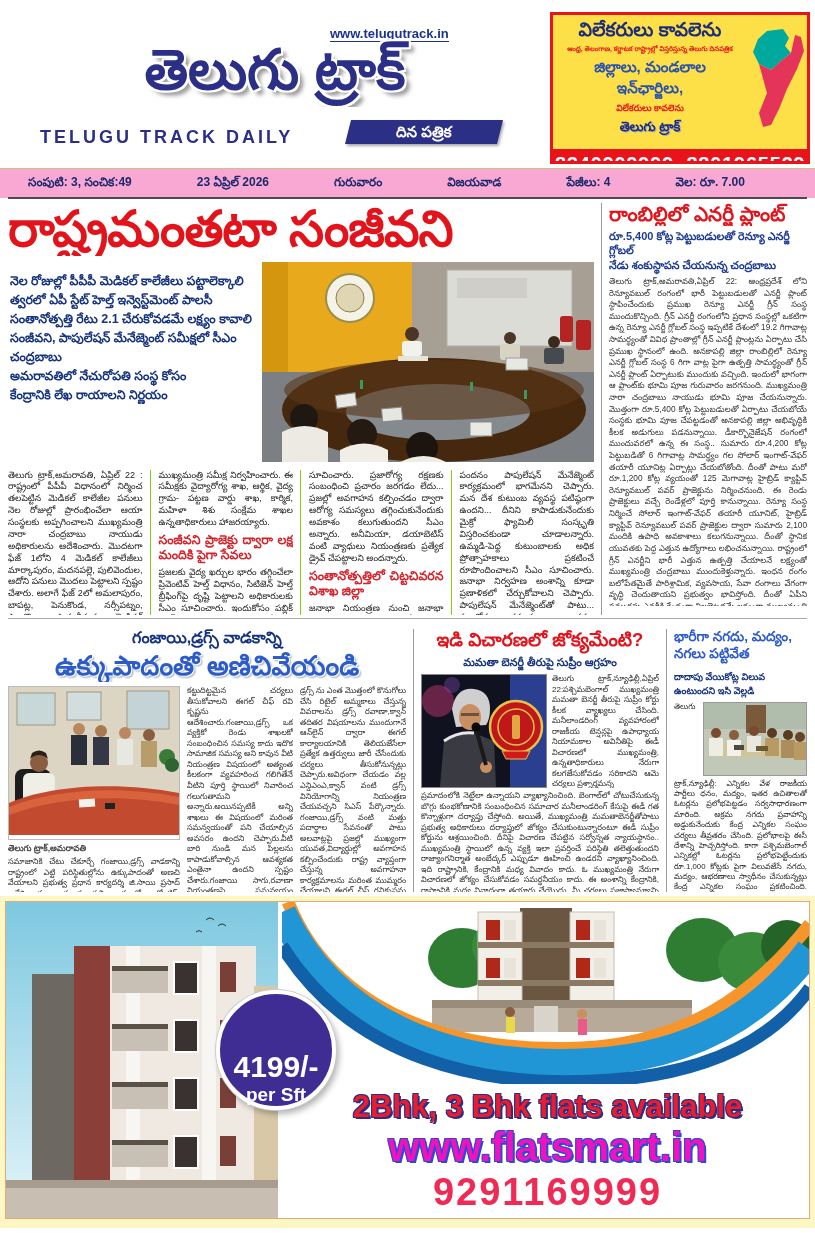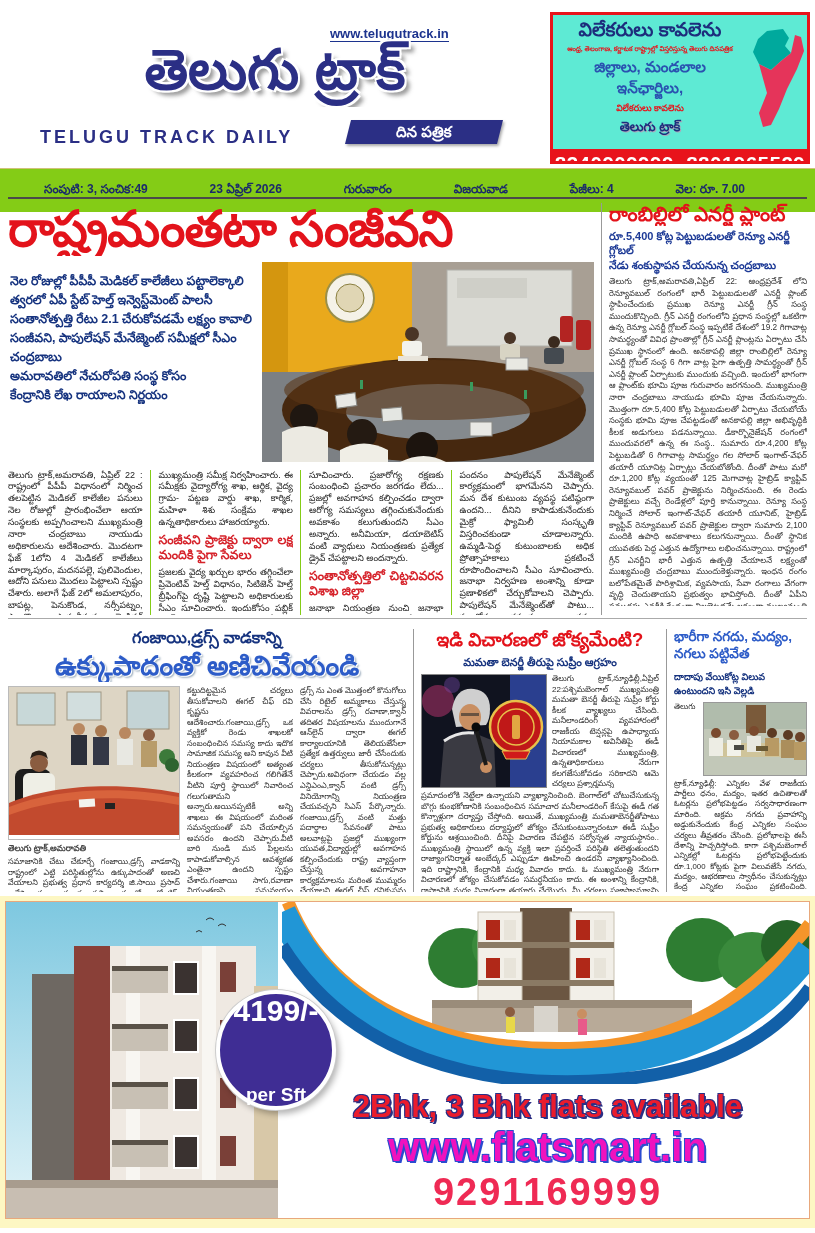--- a/index.html
+++ b/index.html
@@ -9,33 +9,33 @@
   
   .masthead { position:absolute; top:0; left:0; width:548px; height:166px; }
   .mast-url { position:absolute; left:330px; top:26px; font-size:13px; font-weight:bold; color:#1c338e; border-bottom:1px solid #1c338e; }
   .mast-logo { position:absolute; left:10px; top:34px; width:530px; text-align:center; font-size:56px; font-weight:bold; color:#2b2f85; line-height:1.3;
     text-shadow:-2px -2px 0 #fff, 2px -2px 0 #fff, -2px 2px 0 #fff, 2px 2px 0 #fff, 5px 5px 4px rgba(60,60,60,.55); white-space:nowrap; overflow:hidden; }
   .mast-eng { position:absolute; left:40px; top:127px; font-size:18px; font-weight:bold; letter-spacing:3px; color:#2b2f85; }
   .mast-tagline { position:absolute; left:348px; top:120px; width:152px; height:24px; background:#2b2f85; transform:skewX(-14deg);
     color:#fff; font-size:15px; font-weight:bold; text-align:center; line-height:24px; box-shadow:2px 2px 3px rgba(0,0,0,.35); }
 
   
-  .recruit { position:absolute; left:550px; top:12px; width:260px; height:152px; border:3px solid #e8131b; background:#5eead4; display:flex; flex-direction:column; overflow:hidden;gap:10px; }
+  .recruit { position:absolute; left:550px; top:12px; width:260px; height:152px; border:3px solid #e8131b; background:#fde047; display:flex; flex-direction:column; overflow:hidden;gap:10px; }
   .recruit-body { position:relative; flex:1; padding:4px 66px 2px 6px; text-align:center; }
   .recruit-title { font-size:19px; font-weight:bold; color:#1d2d7c; line-height:1.2; }
   .recruit-l1 { font-size:6.8px; font-weight:bold; color:#e8131b; margin-top:3px; }
   .recruit-l2 { font-size:15px; font-weight:bold; color:#2a52b0; margin-top:4px; }
   .recruit-l3 { font-size:9px; font-weight:bold; color:#e8131b; margin-top:3px; }
   .recruit-l4 { font-size:13px; font-weight:bold; color:#1d2d7c; margin-top:4px; text-shadow:1px 1px 0 #aab; }
   .recruit-map { position:absolute; right:2px; top:14px; }
   .recruit-phones { height:30px; background:#e8131b; color:#fff; font-size:20.5px; font-weight:bold; text-align:center; line-height:30px; letter-spacing:.5px; }
 
   
-  .datebar { position:absolute; top:168px; left:0; width:815px; height:44px; background:#84cc16; border-top:1px solid #cfc27a;
-    display:flex; align-items:center; padding:0 70px 0 44px; font-size:12px; font-weight:bold; color:#1b2a6b; justify-content:space-between; }
+  .datebar { position:absolute; top:168px; left:0; width:815px; height:30px; background:#f9a8d4; border-top:1px solid #cfc27a;
+    display:flex; align-items:center; padding:0 70px 0 28px; font-size:12px; font-weight:bold; color:#1b2a6b; justify-content:space-between; }
   .toprule { position:absolute; top:197px; left:8px; right:8px; height:2px; background:#4a4a4a; }
 
   
   .mainarea { position:absolute; top:203px; left:8px; right:8px; height:412px; display:flex; overflow:hidden; }
   .lead { width:586px; flex:none; }
   .lead-headline { font-size:50px; font-weight:bold; color:#e3131b; line-height:1.05; white-space:nowrap; overflow:hidden; letter-spacing:-1px; }
   .lead-toprow { display:flex; margin-top:6px; height:200px; }
   .lead-bullets { width:254px; flex:none; padding:10px 6px 0 2px; font-size:12.5px; font-weight:bold; color:#16337f; line-height:1.52; overflow:hidden; }
   .lead-photo { flex:1; overflow:hidden; }
   .lead-cols { display:flex; margin-top:8px; height:162px; overflow:hidden; }
@@ -75,21 +75,21 @@
   .seizure-sub { font-size:9.5px; font-weight:bold; color:#16337f; margin:8px 0 3px; }
   .seizure-body { font-size:7.8px; line-height:1.33; color:#2a2a2a; text-align:justify; height:212px; overflow:hidden; }
   .seizure-photowrap { float:right; margin:0 0 3px 4px; border:1px solid #999; }
 
   
   .flatsad { position:absolute; top:896px; left:0; width:815px; height:332px; background:#fdf7c3; padding:5px 5px 9px 5px; }
   .flatsad-inner { position:relative; width:100%; height:100%; background:#fff; border:1px solid #e8a87c; overflow:hidden; }
   .flats-leftimg { position:absolute; left:0; top:0; }
   .flats-rightimg { position:absolute; left:276px; top:0; }
   .price-circle { position:absolute; left:210px; top:88px; width:120px; height:120px; border-radius:50%; background:#3f2d94; border:4px solid #fff;
-    box-shadow:0 0 0 1px #ccc, 3px 4px 6px rgba(0,0,0,.3); display:flex; flex-direction:column; align-items:center; justify-content:space-between; color:#fff; }
+    box-shadow:0 0 0 1px #ccc, 3px 4px 6px rgba(0,0,0,.3); display:flex; flex-direction:column; align-items:center; justify-content:flex-end; color:#fff; }
   .price-main { font-size:30px; font-weight:bold; }
   .price-unit { font-size:19px; font-weight:bold; }
   .flats-text { position:absolute; left:290px; top:186px; right:10px; bottom:4px; display:flex; flex-direction:column; align-items:center; justify-content:space-evenly; text-align:center; }
   .flats-l1 { font-size:31px; font-weight:bold; color:#ea1c2d; text-shadow:-1px -1px 0 #2b2f85, 1px -1px 0 #2b2f85, -1px 1px 0 #2b2f85, 2px 2px 0 #2b2f85; white-space:nowrap; }
   .flats-web { font-size:40px; font-weight:bold; color:#f012be; text-shadow:-1px -1px 0 #2b4bd0, 1px -1px 0 #2b4bd0, -1px 1px 0 #2b4bd0, 2px 2px 0 #2b4bd0; white-space:nowrap; }
   .flats-phone { font-size:38px; font-weight:bold; color:#ef2a54; letter-spacing:2px; white-space:nowrap; }
 </style>
 </head>
 <body>
 

